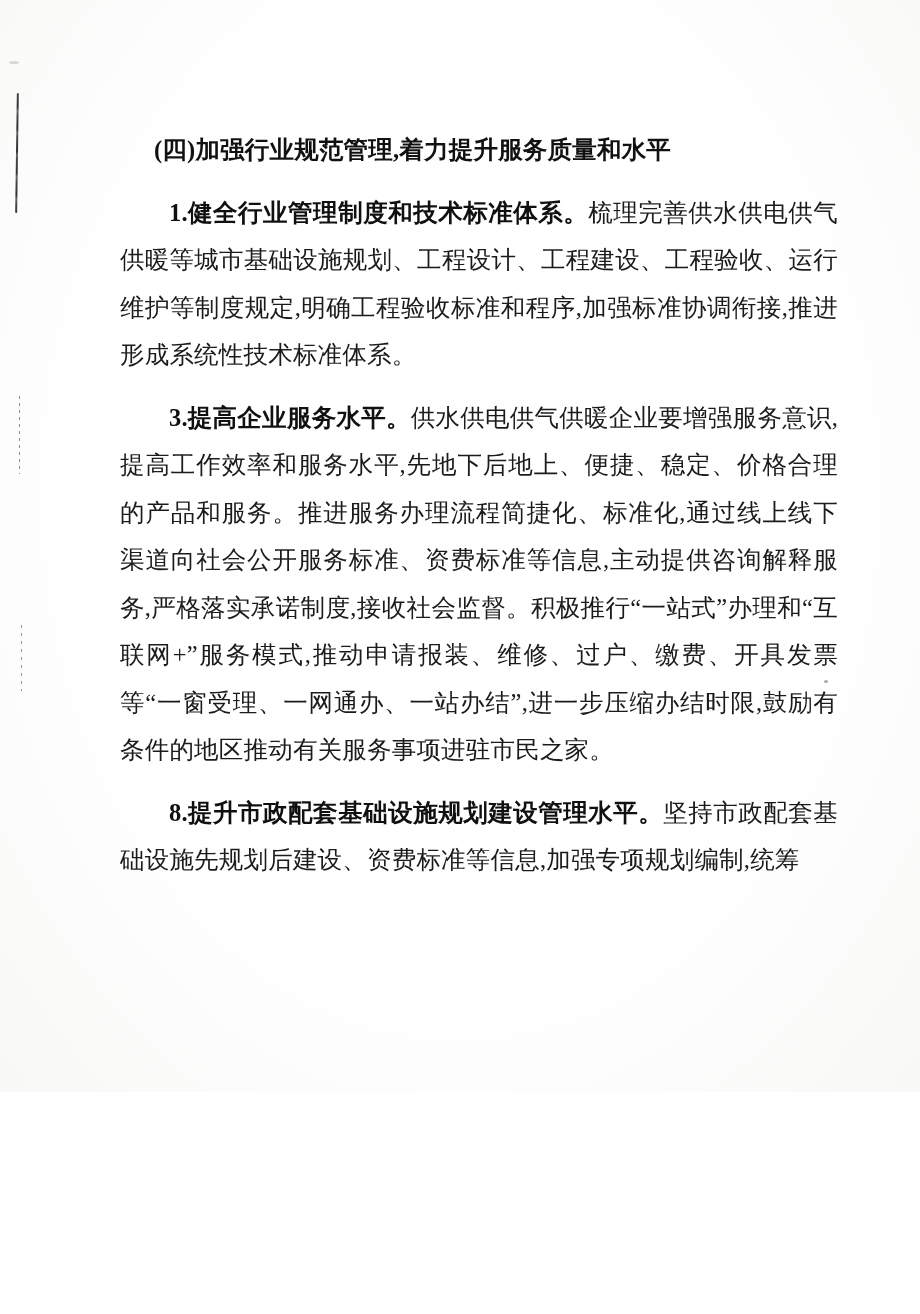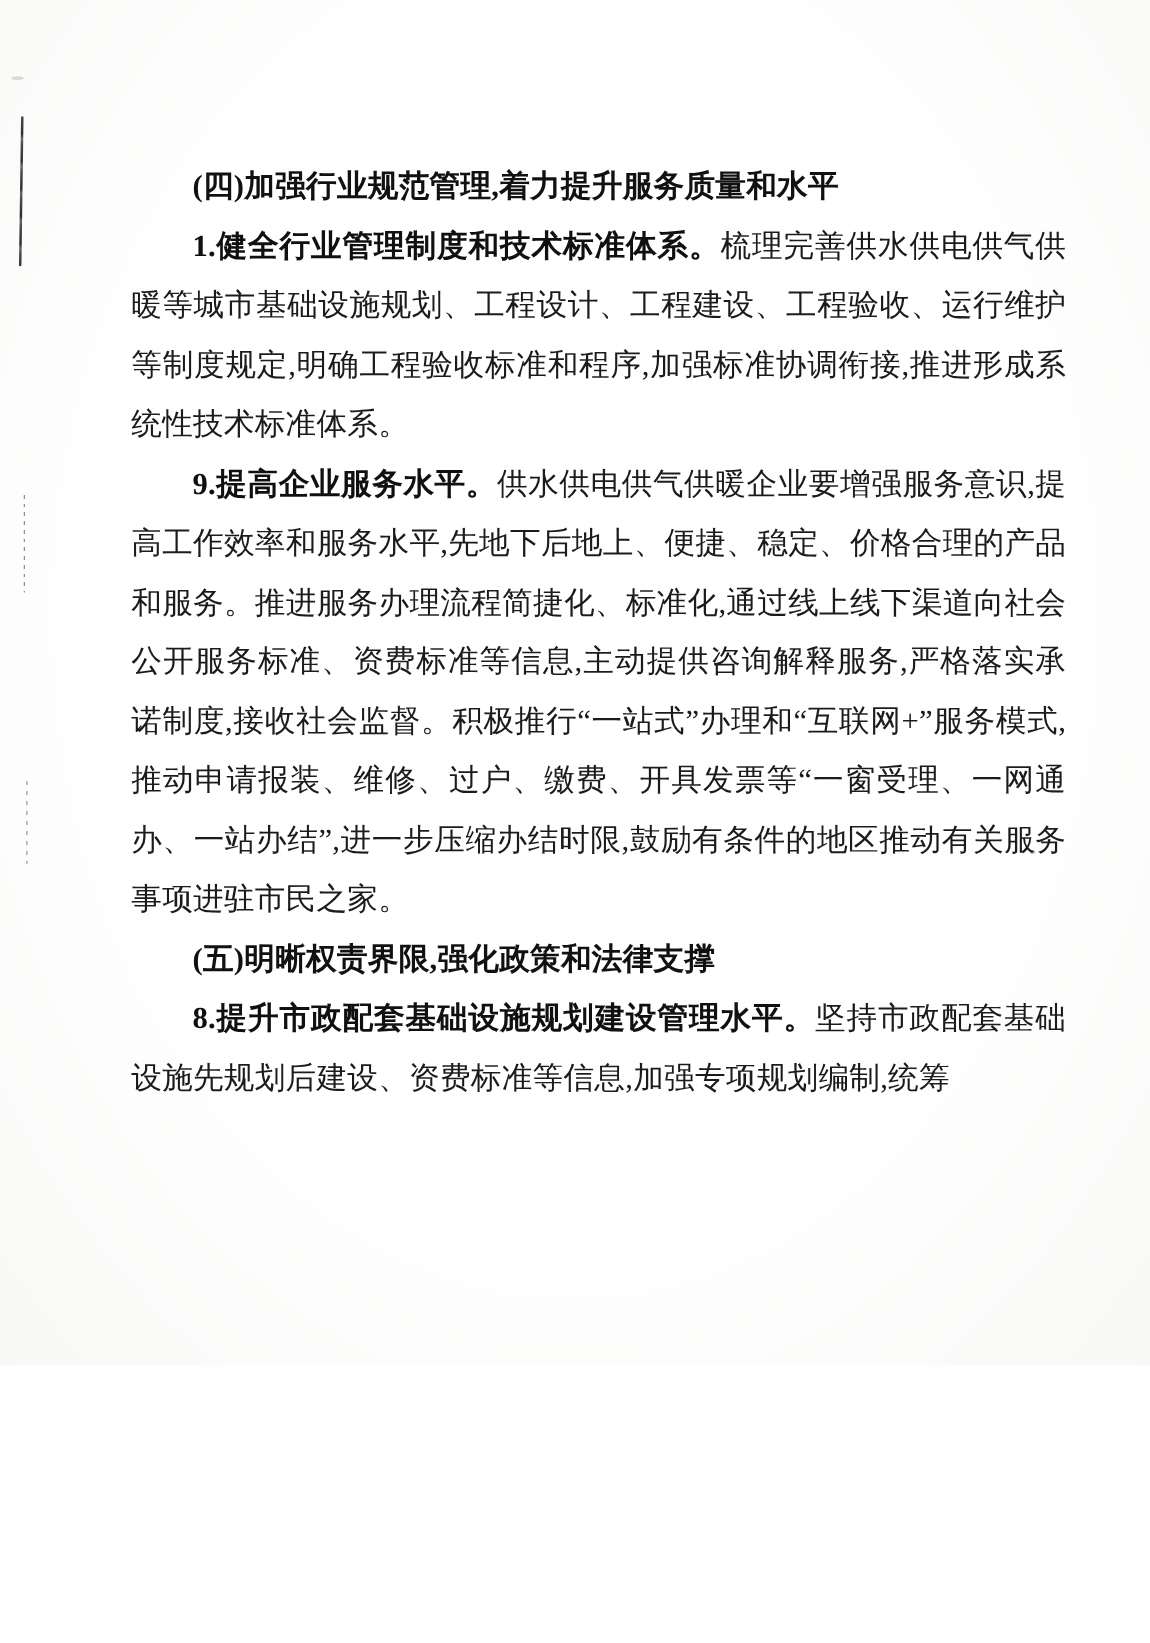--- a/index.html
+++ b/index.html
@@ -29,21 +29,21 @@
     letter-spacing: 0.2px;
   }
   .heading {
     font-weight: 700;
     color: #111;
     text-indent: 2em;
     text-align: left;
     margin: 0;
   }
   .para {
-    margin: 0;
+    margin: 15px;
     text-indent: 2em;
   }
   .lead {
     font-weight: 700;
     color: #101010;
   }
   .body-text {
     font-weight: 400;
   }
   .note {
@@ -108,19 +108,18 @@
   <div class="art art-line-a"></div>
   <div class="art art-line-b"></div>
   <div class="art art-line-c"></div>
   <div class="art art-line-d"></div>
   <div class="art art-line-e"></div>
   <div class="art art-speck"></div>
 
   <div class="doc" id="doc">
       <div class="heading">(四)加强行业规范管理,着力提升服务质量和水平</div>
       <p class="para"><span class="lead">1.健全行业管理制度和技术标准体系。</span><span class="body-text">梳理完善供水供电供气供暖等城市基础设施规划、工程设计、工程建设、工程验收、运行维护等制度规定,明确工程验收标准和程序,加强标准协调衔接,推进形成系统性技术标准体系。</span></p>
-      <p class="para"><span class="lead">9.提高企业服务水平。</span><span class="body-text">供水供电供气供暖企业要增强服务意识,提高工作效率和服务水平,先地下后地上、便捷、稳定、价格合理的产品和服务。推进服务办理流程简捷化、标准化,通过线上线下渠道向社会公开服务标准、资费标准等信息,主动提供咨询解释服务,严格落实承诺制度,接收社会监督。积极推行“一站式”办理和“互联网+”服务模式,推动申请报装、维修、过户、缴费、开具发票等“一窗受理、一网通办、一站办结”,进一步压缩办结时限,鼓励有条件的地区推动有关服务事项进驻市民之家。</span></p>
-      <div class="heading">(五)明晰权责界限,强化政策和法律支撑</div>
+      <p class="para"><span class="lead">3.提高企业服务水平。</span><span class="body-text">供水供电供气供暖企业要增强服务意识,提高工作效率和服务水平,先地下后地上、便捷、稳定、价格合理的产品和服务。推进服务办理流程简捷化、标准化,通过线上线下渠道向社会公开服务标准、资费标准等信息,主动提供咨询解释服务,严格落实承诺制度,接收社会监督。积极推行“一站式”办理和“互联网+”服务模式,推动申请报装、维修、过户、缴费、开具发票等“一窗受理、一网通办、一站办结”,进一步压缩办结时限,鼓励有条件的地区推动有关服务事项进驻市民之家。</span></p>
       <p class="para"><span class="lead">8.提升市政配套基础设施规划建设管理水平。</span><span class="body-text">坚持市政配套基础设施先规划后建设、资费标准等信息,加强专项规划编制,统筹</span></p>
     </div>
 
   <div class="page-number">10</div>
 </div>
 
 </body></html>

